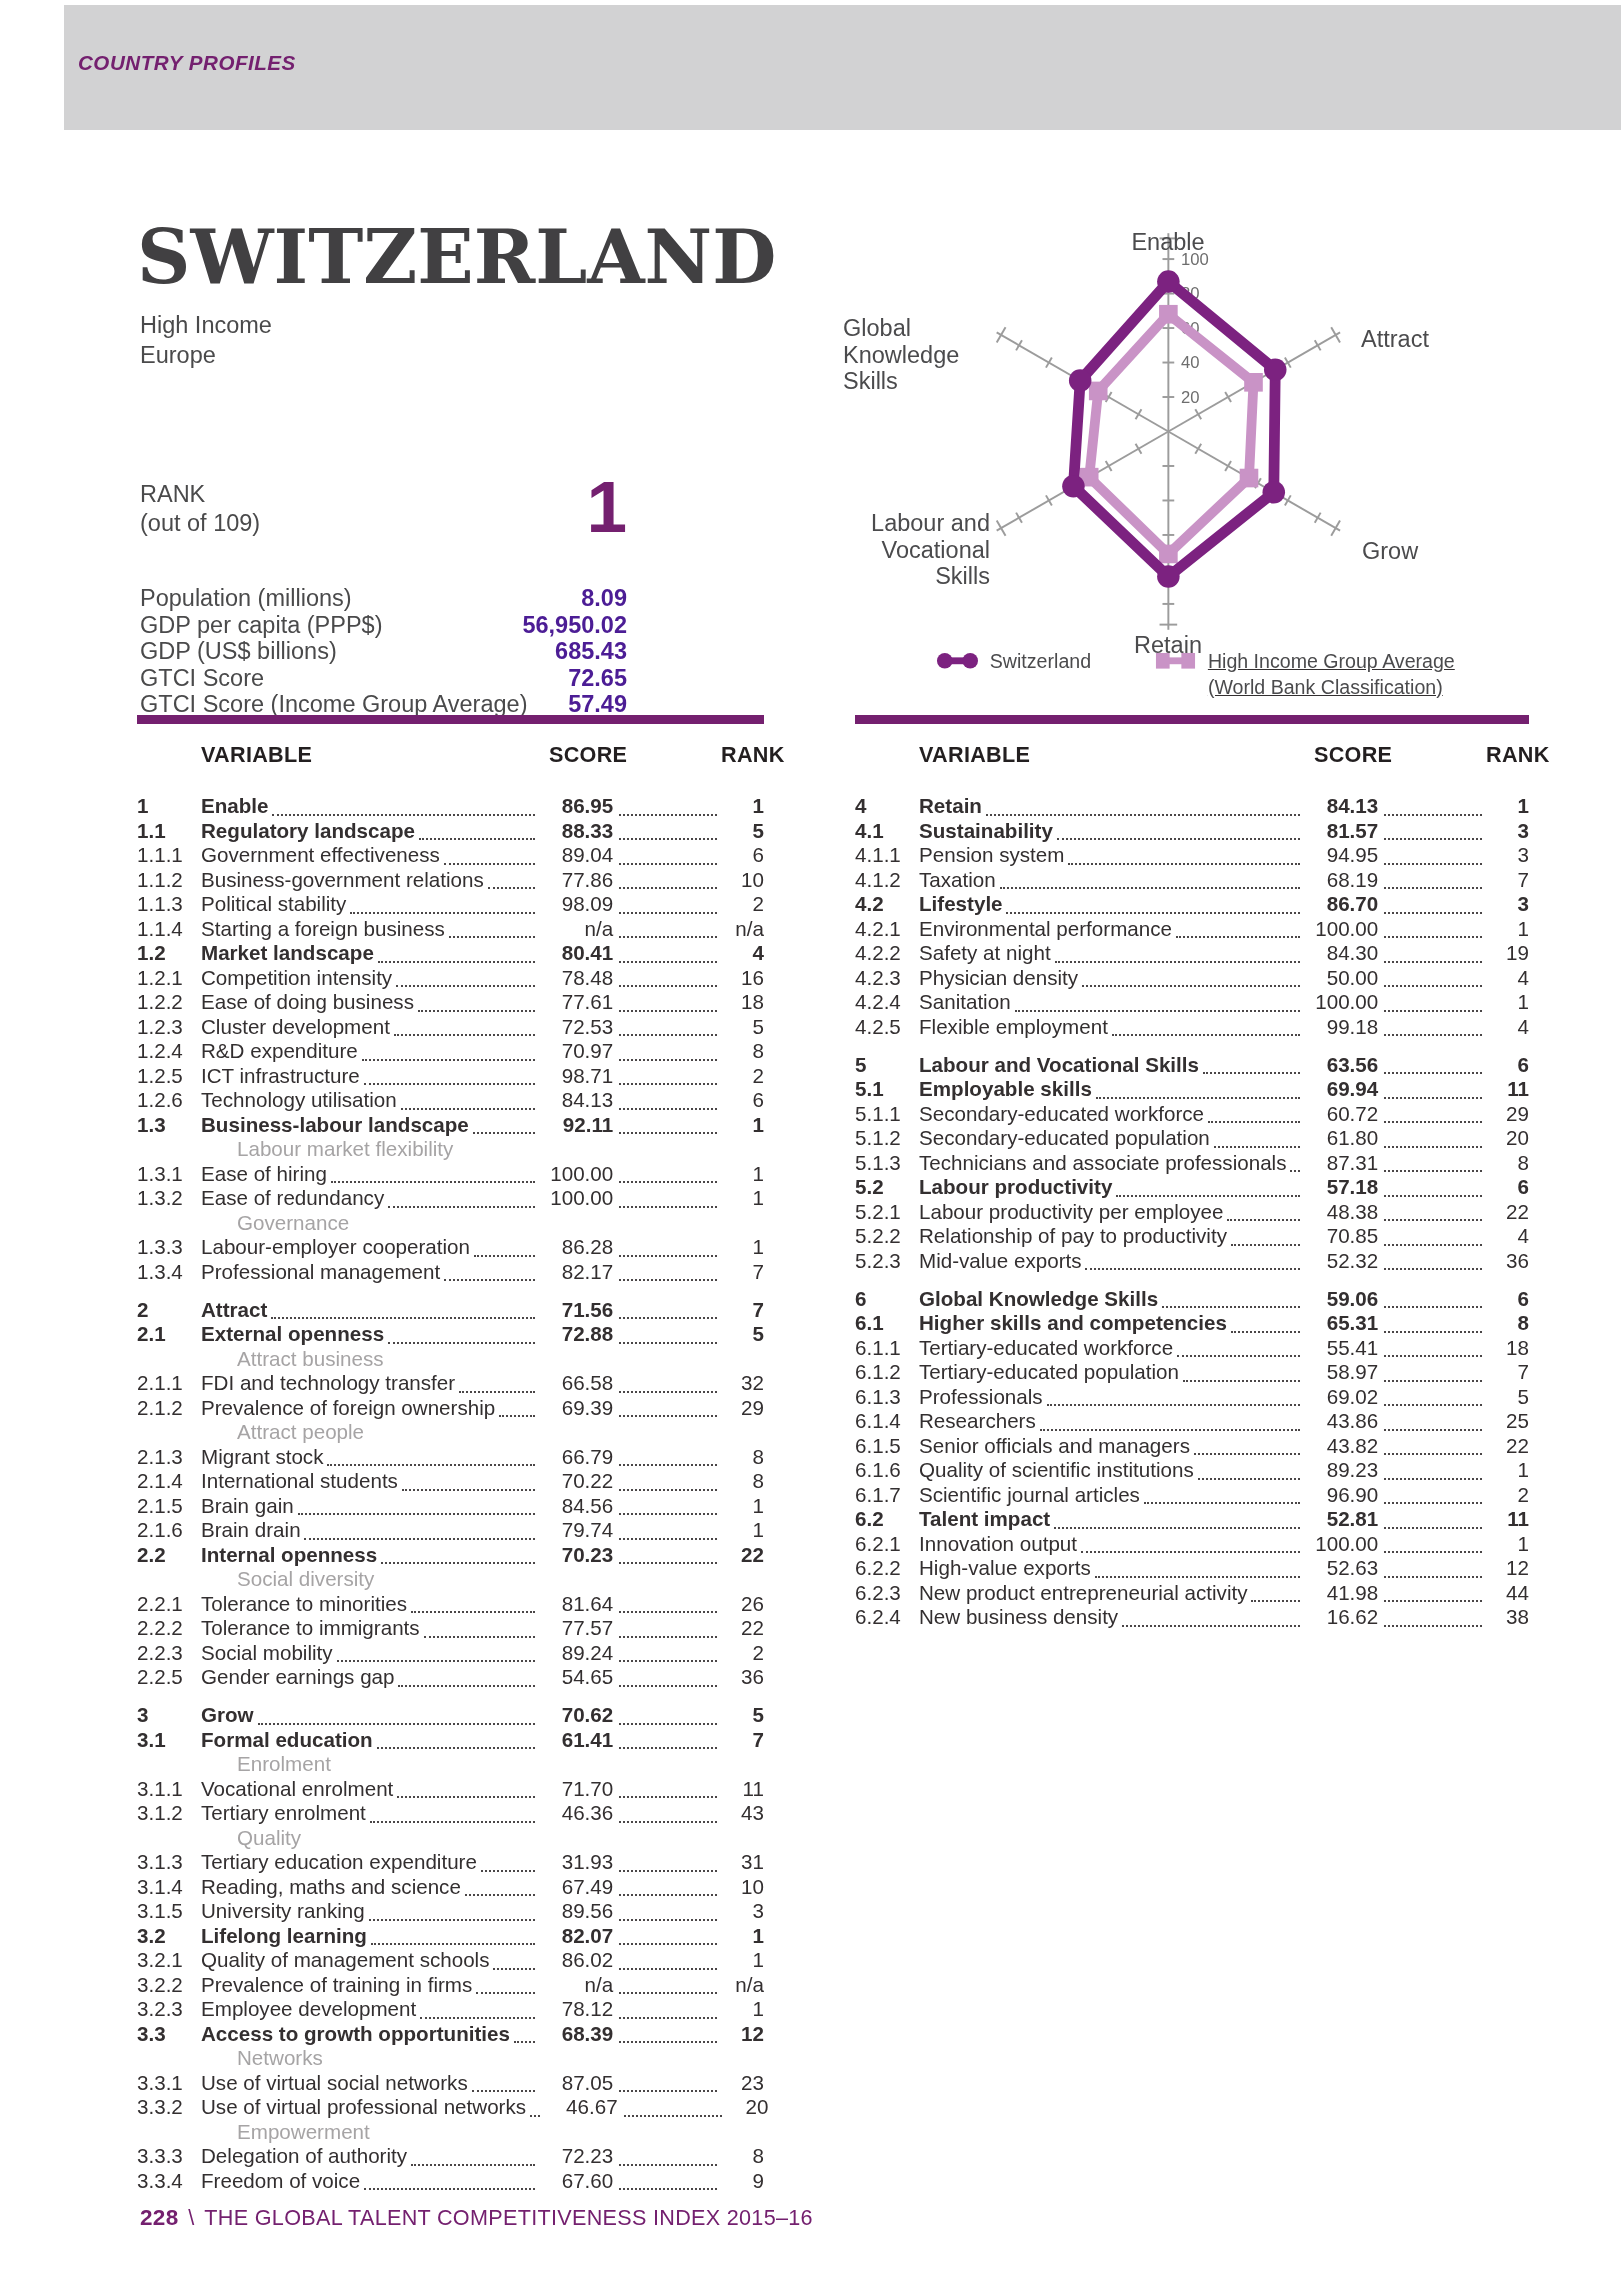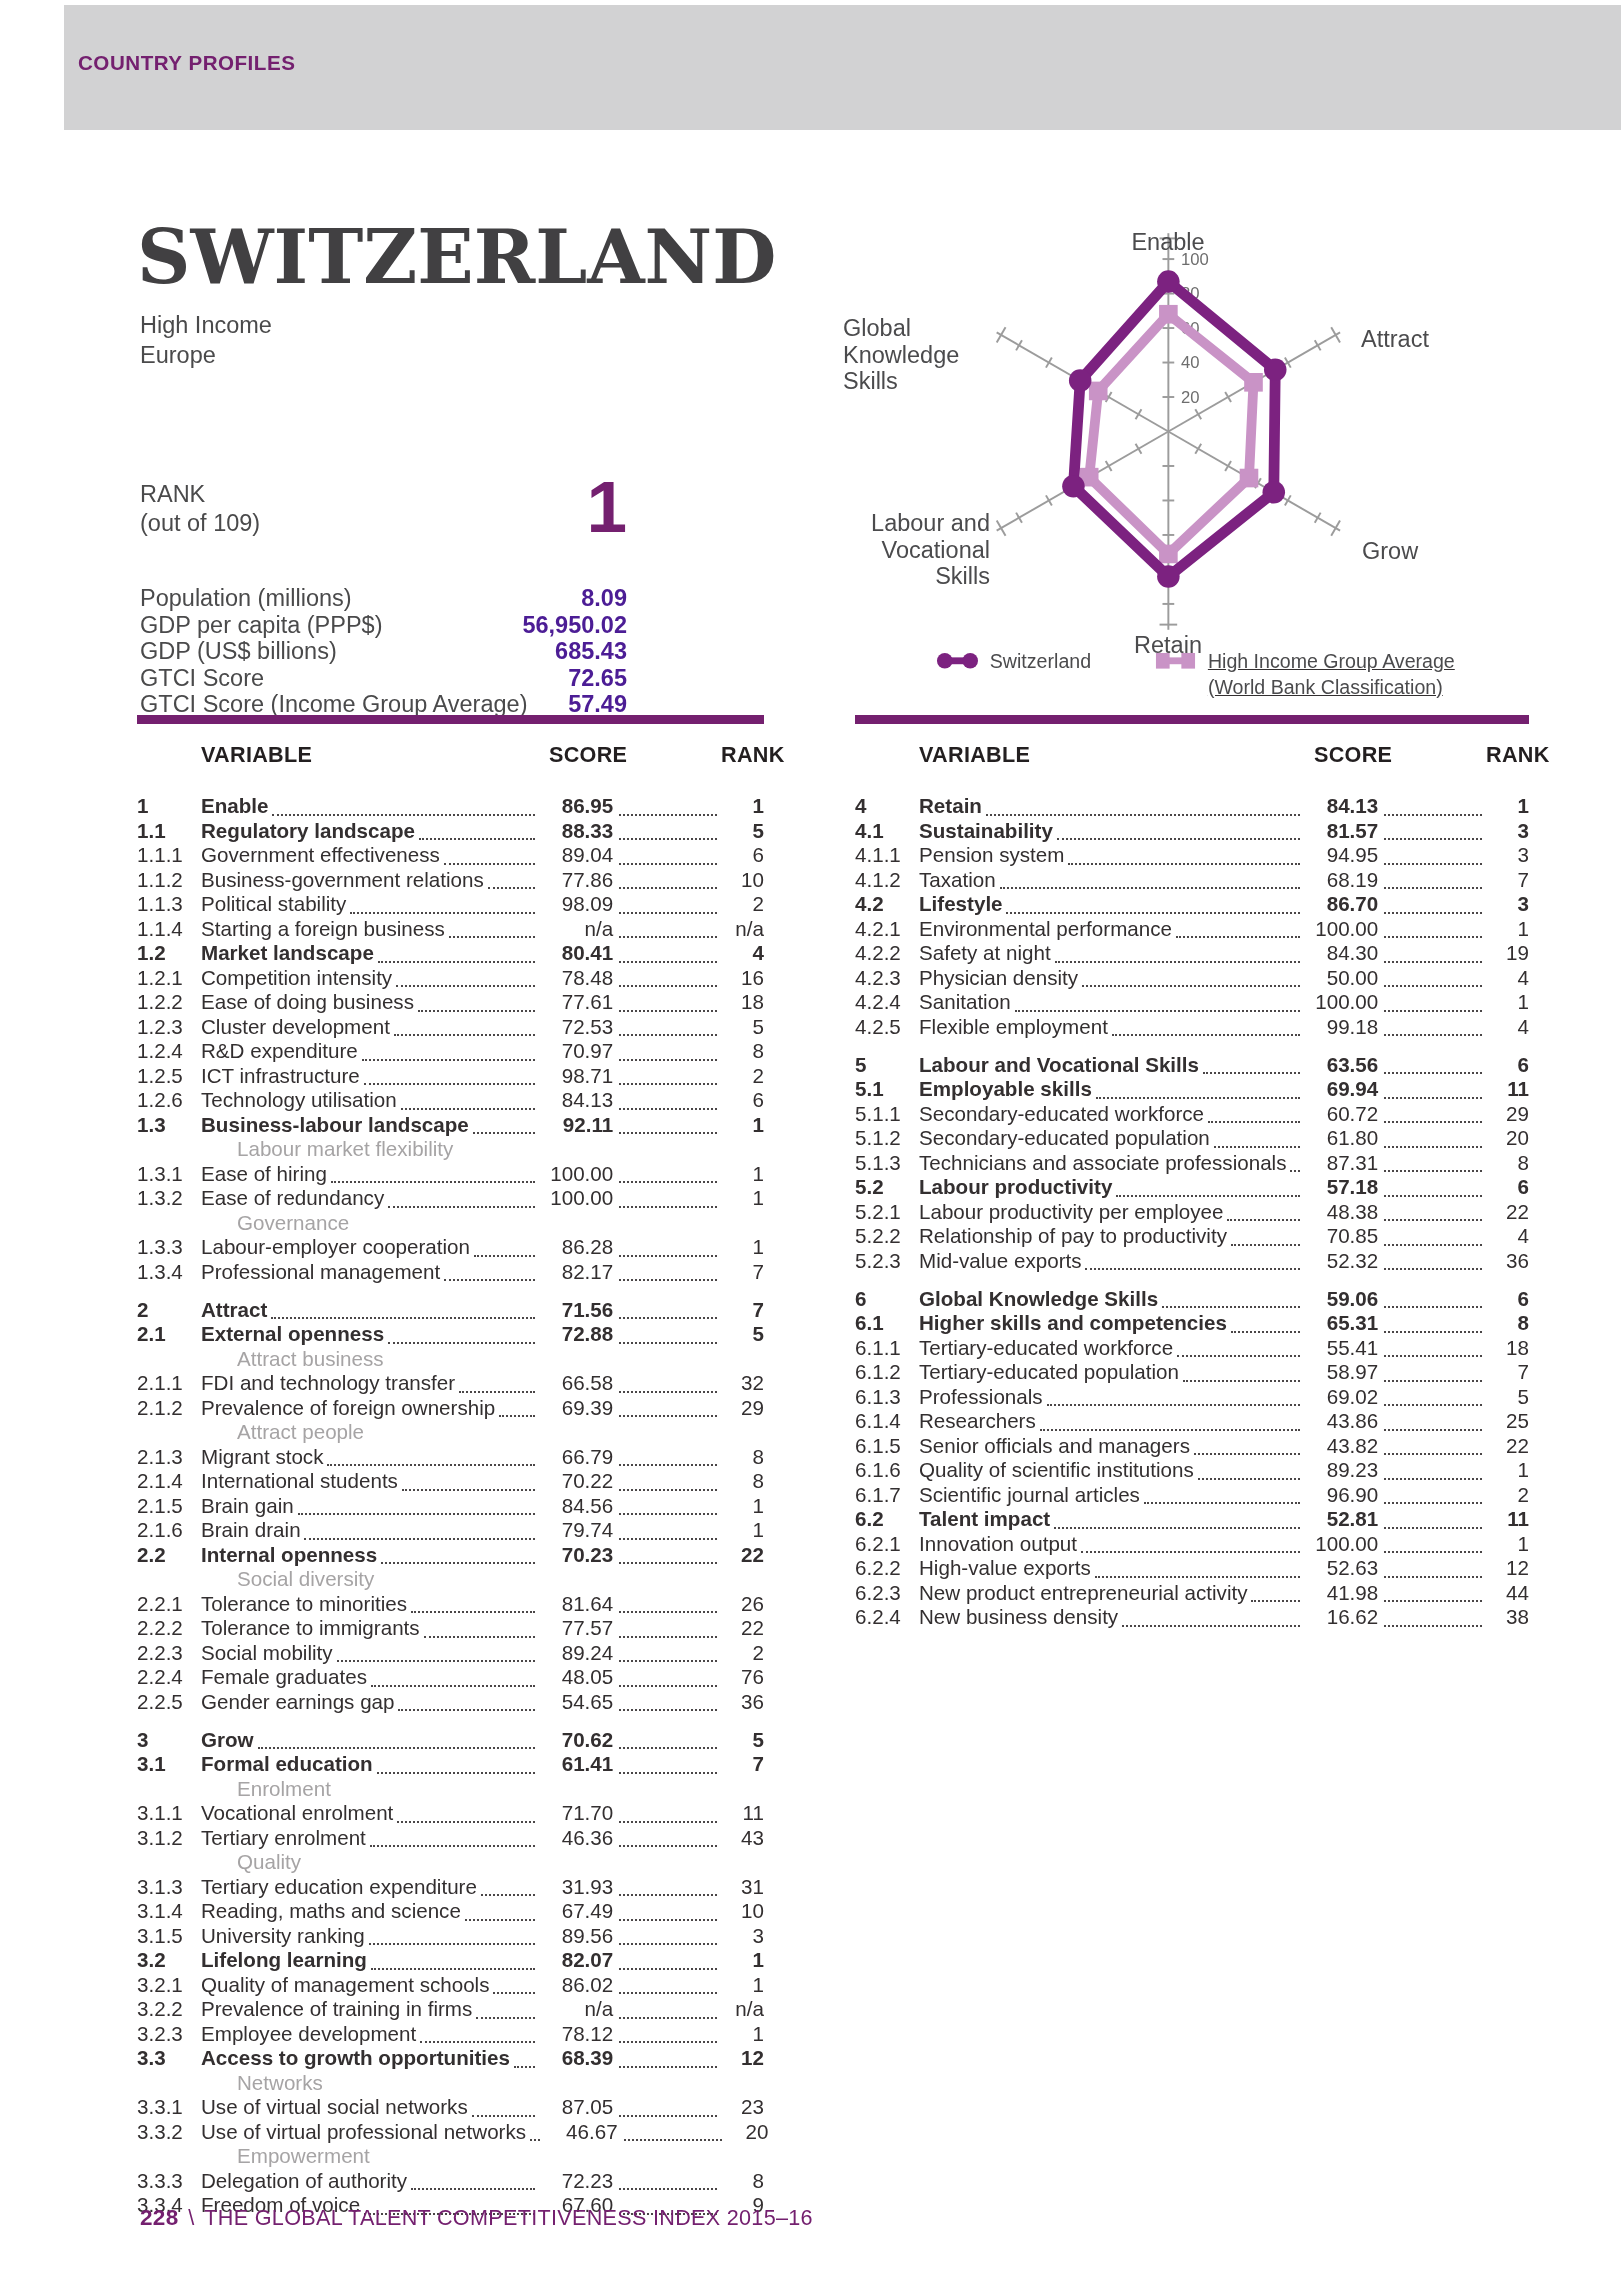--- a/index.html
+++ b/index.html
@@ -1,21 +1,21 @@
 <!DOCTYPE html>
 <html><head>
 <meta charset="utf-8">
 <style>
   html,body{margin:0;padding:0;}
   body{
     width:1621px;height:2293px;position:relative;background:#ffffff;
     font-family:"Liberation Sans", sans-serif;color:#332f30;overflow:hidden;
   }
   .band{position:absolute;left:64px;top:4.9px;right:0;height:125px;background:#d2d2d3;}
-  .kicker{position:absolute;left:78px;top:51px;font-size:20.6px;font-weight:bold;letter-spacing:0.5px;color:#74206f;}
+  .kicker{position:absolute;left:78px;top:51px;font-size:20.6px;font-weight:bold;letter-spacing:0.5px;color:#74206f;font-style:italic;}
   .title{position:absolute;left:137px;top:214px;font-family:"DejaVu Serif", serif;font-weight:bold;font-size:74px;color:#414042;letter-spacing:0;}
   .subtitle{position:absolute;left:140px;top:310px;font-size:23.5px;line-height:30px;color:#4a4a4b;}
   .rank-label{position:absolute;left:140px;top:480px;font-size:23.5px;line-height:29px;color:#4a4a4b;}
   .rank-value{position:absolute;left:470px;width:157px;top:465px;text-align:right;font-size:73px;font-weight:bold;color:#74206f;}
   .stats{position:absolute;left:140px;top:585px;width:487px;}
   .stat-row{display:flex;justify-content:space-between;height:26.5px;line-height:26.5px;font-size:23.5px;}
   .stat-label{color:#4a4a4b;}
   .stat-value{color:#4c1d95;font-weight:bold;}
   .rule{position:absolute;top:715px;height:8.8px;background:#74206f;}
   .rule.left{left:137px;width:627px;}
@@ -463,28 +463,20 @@
       </div>
       <div class="row">
         <span class="c-num">2.2.3</span>
         <span class="c-label">Social mobility</span>
         <span class="leader"></span>
         <span class="c-score">89.24</span>
         <span class="leader lead2"></span>
         <span class="c-rank">2</span>
       </div>
       <div class="row">
-        <span class="c-num">2.2.4</span>
-        <span class="c-label">Female graduates</span>
-        <span class="leader"></span>
-        <span class="c-score">48.05</span>
-        <span class="leader lead2"></span>
-        <span class="c-rank">76</span>
-      </div>
-      <div class="row">
         <span class="c-num">2.2.5</span>
         <span class="c-label">Gender earnings gap</span>
         <span class="leader"></span>
         <span class="c-score">54.65</span>
         <span class="leader lead2"></span>
         <span class="c-rank">36</span>
       </div>
       <div class="gap"></div>
       <div class="row bold">
         <span class="c-num">3</span>

